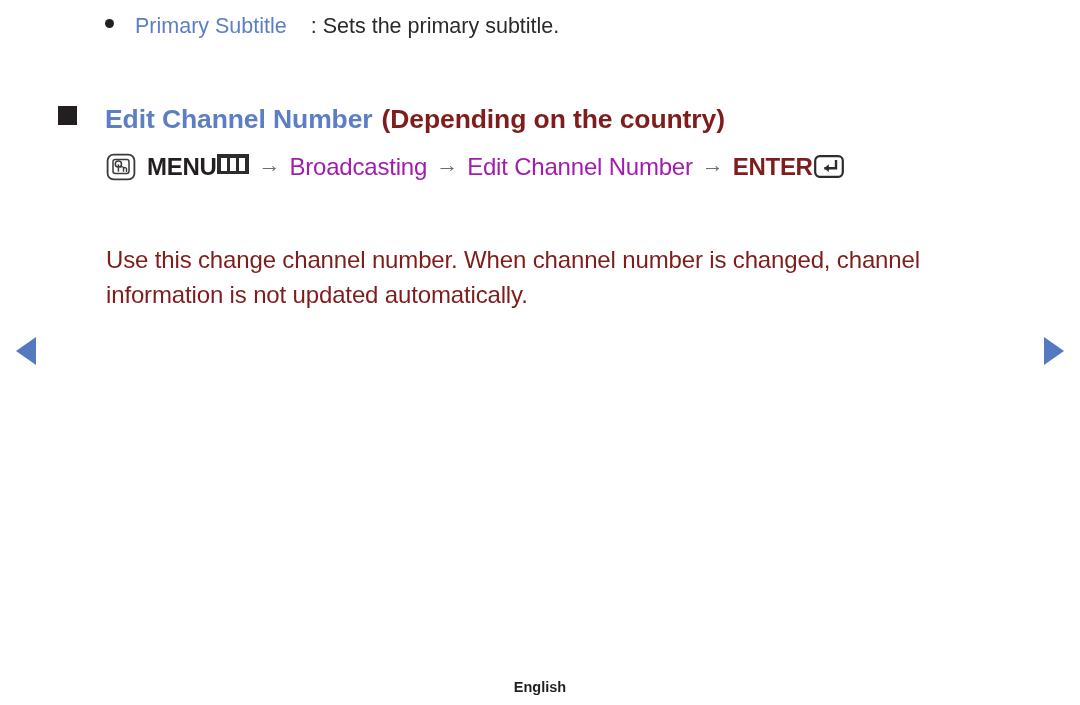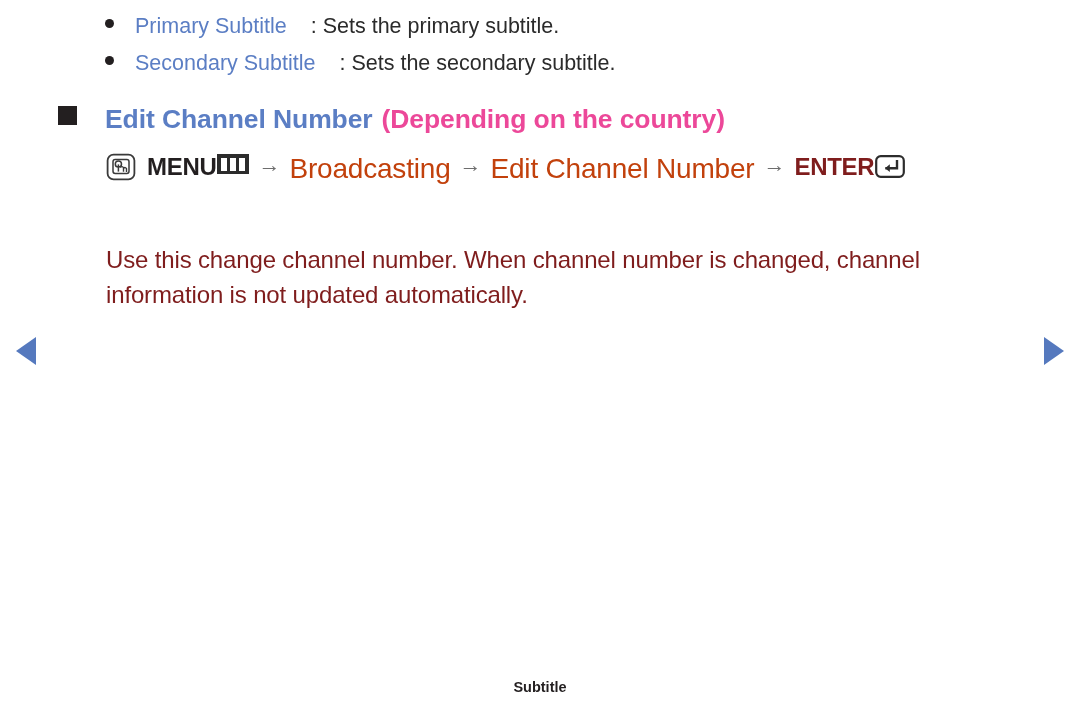--- a/index.html
+++ b/index.html
@@ -67,21 +67,21 @@
   }
   .heading-main {
     font-size: 26.5px;
     font-weight: bold;
     color: #5b7ec4;
     letter-spacing: -0.1px;
   }
   .heading-sub {
     font-size: 26.5px;
     font-weight: bold;
-    color: #ec4899;
+    color: #7f1d1d;
     margin-left: 9px;
     letter-spacing: -0.1px;
   }
 
   
   .menu-path {
     position: absolute;
     left: 106px;
     top: 153px;
     display: flex;
@@ -122,22 +122,22 @@
     background: #ffffff;
   }
   .arrow-sep {
     font-size: 22px;
     color: #6d6d6d;
     margin: 0 9px;
     position: relative;
     top: -1px;
   }
   .path-link {
-    font-size: 28px;
-    color: #c2410c;
+    font-size: 24px;
+    color: #a21caf;
     letter-spacing: -0.2px;
   }
   .path-enter-label {
     font-size: 24px;
     font-weight: bold;
     color: #7f1d1d;
     letter-spacing: -0.3px;
   }
   .enter-glyph {
     flex: 0 0 auto;
@@ -194,25 +194,20 @@
 <body>
 
 <div class="bullet-list">
 
   <div class="bullet-row">
     <span class="dot-bullet"></span>
     <span class="term">Primary Subtitle</span>
       <span class="desc">: Sets the primary subtitle.</span>
   </div>
 
-  <div class="bullet-row">
-    <span class="dot-bullet"></span>
-    <span class="term">Secondary Subtitle</span>
-      <span class="desc">: Sets the secondary subtitle.</span>
-  </div>
 
 </div>
 
 <div class="section-heading">
   <span class="square-bullet"></span>
   <span class="heading-main">Edit Channel Number</span>
   <span class="heading-sub">(Depending on the country)</span>
 </div>
 
 <div class="menu-path">
@@ -256,13 +251,13 @@
     </svg>
   </span>
 
 </div>
 
 <p class="body-text">Use this change channel number. When channel number is changed, channel information is not updated automatically.</p>
 
 <div class="nav-arrow nav-prev"></div>
 <div class="nav-arrow nav-next"></div>
 
-<div class="footer-lang">Subtitle</div>
+<div class="footer-lang">English</div>
 
 </body></html>

